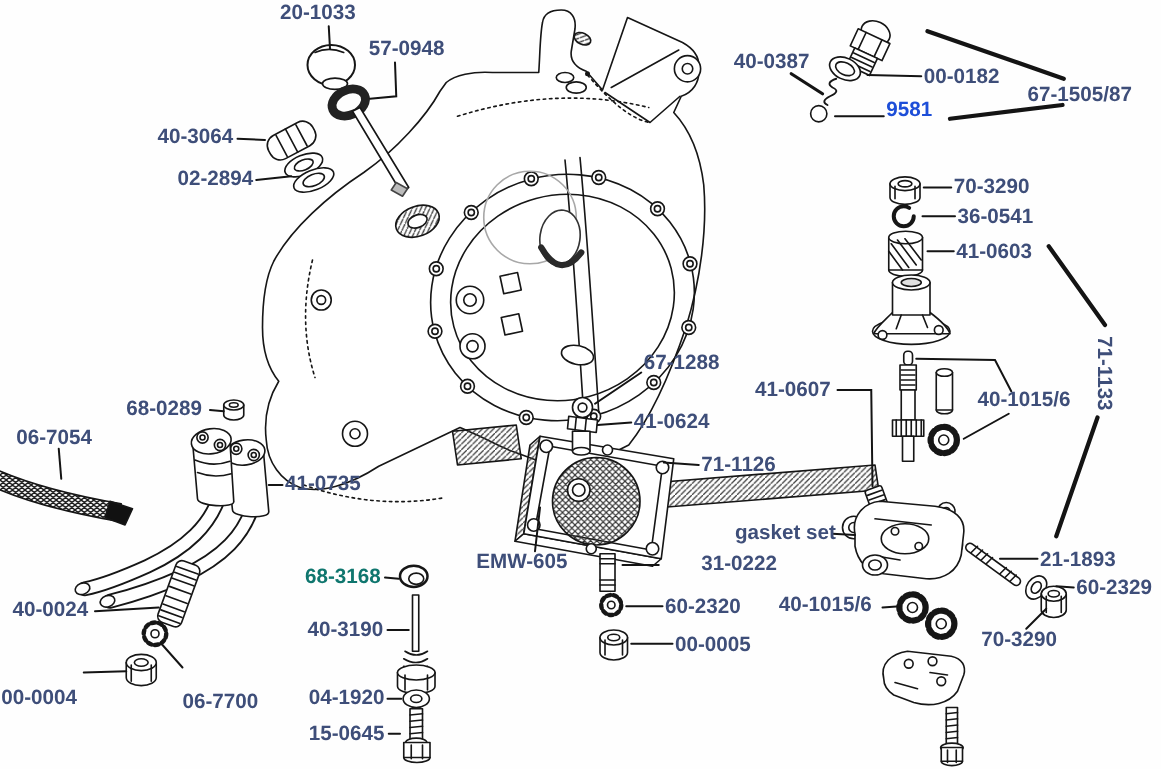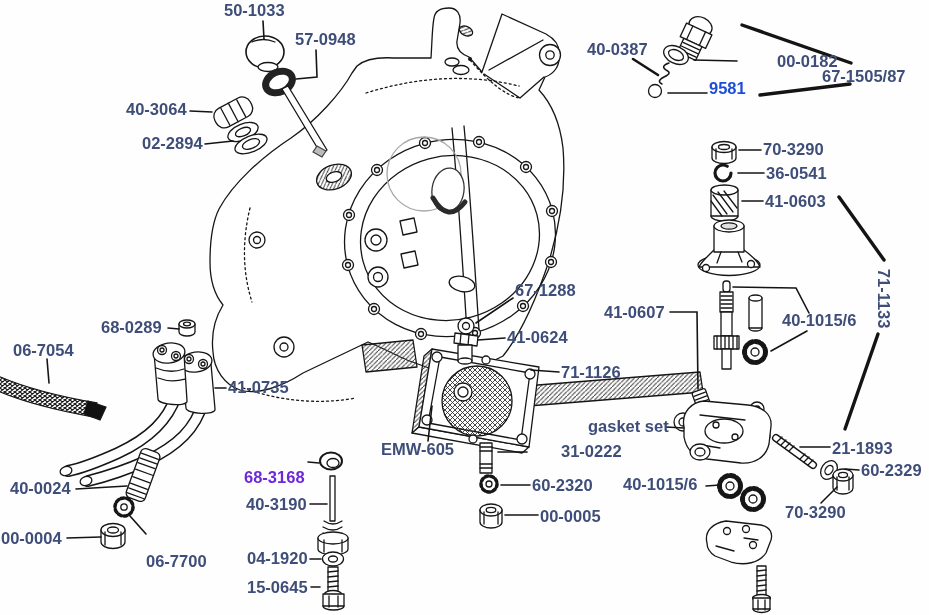--- a/index.html
+++ b/index.html
@@ -380,26 +380,26 @@
       <polyline points="310,559 321,559" fill="none" stroke="#141414" stroke-width="1.6" stroke-linecap="round"></polyline>
       <polyline points="311,587 320,587" fill="none" stroke="#141414" stroke-width="1.6" stroke-linecap="round"></polyline>
       <polyline points="633,59 658,75" fill="none" stroke="#141414" stroke-width="2.6" stroke-linecap="round"></polyline>
       <polyline points="851,63 742,25" fill="none" stroke="#141414" stroke-width="3.4" stroke-linecap="round"></polyline>
       <polyline points="760,95 850,84" fill="none" stroke="#141414" stroke-width="3.4" stroke-linecap="round"></polyline>
       <polyline points="839,197 884,260" fill="none" stroke="#141414" stroke-width="3.4" stroke-linecap="round"></polyline>
       <polyline points="878,334 845,429" fill="none" stroke="#141414" stroke-width="3.4" stroke-linecap="round"></polyline>
     </svg>
 
   <div id="label-layer">
-      <div class="part-label" style="left: 224px; top: 2px; color: rgb(62, 78, 121);">50-1033</div>
+      <div class="part-label" style="left: 224px; top: 2px; color: rgb(62, 78, 121);">20-1033</div>
       <div class="part-label" style="left: 295px; top: 31px; color: rgb(62, 78, 121);">57-0948</div>
       <div class="part-label" style="left: 126px; top: 101px; color: rgb(62, 78, 121);">40-3064</div>
       <div class="part-label" style="left: 142px; top: 135px; color: rgb(62, 78, 121);">02-2894</div>
       <div class="part-label" style="left: 587px; top: 41px; color: rgb(62, 78, 121);">40-0387</div>
-      <div class="part-label" style="left: 739px; top: 53px; color: rgb(62, 78, 121); margin-left: 38px;">00-0182</div>
+      <div class="part-label" style="left: 739px; top: 53px; color: rgb(62, 78, 121);">00-0182</div>
       <div class="part-label" style="left: 822px; top: 68px; color: rgb(62, 78, 121);">67-1505/87</div>
       <div class="part-label" style="left: 709px; top: 80px; color: #1d4ed8;">9581</div>
       <div class="part-label" style="left: 763px; top: 141px; color: rgb(62, 78, 121);">70-3290</div>
       <div class="part-label" style="left: 766px; top: 165px; color: rgb(62, 78, 121);">36-0541</div>
       <div class="part-label" style="left: 765px; top: 193px; color: rgb(62, 78, 121);">41-0603</div>
       <div class="part-label rotated" style="left: 845px; top: 290px; width: 76px; color: rgb(62, 78, 121);">71-1133</div>
       <div class="part-label" style="left: 515px; top: 282px; color: rgb(62, 78, 121);">67-1288</div>
       <div class="part-label" style="left: 604px; top: 304px; color: rgb(62, 78, 121);">41-0607</div>
       <div class="part-label" style="left: 782px; top: 312px; color: rgb(62, 78, 121);">40-1015/6</div>
       <div class="part-label" style="left: 507px; top: 329px; color: rgb(62, 78, 121);">41-0624</div>
@@ -410,20 +410,20 @@
       <div class="part-label" style="left: 381px; top: 441px; color: rgb(62, 78, 121);">EMW-605</div>
       <div class="part-label" style="left: 588px; top: 418px; color: rgb(62, 78, 121);">gasket set</div>
       <div class="part-label" style="left: 529px; top: 443px; color: rgb(62, 78, 121); margin-left: 32px;">31-0222</div>
       <div class="part-label" style="left: 832px; top: 440px; color: rgb(62, 78, 121);">21-1893</div>
       <div class="part-label" style="left: 861px; top: 462px; color: rgb(62, 78, 121);">60-2329</div>
       <div class="part-label" style="left: 532px; top: 477px; color: rgb(62, 78, 121);">60-2320</div>
       <div class="part-label" style="left: 623px; top: 476px; color: rgb(62, 78, 121);">40-1015/6</div>
       <div class="part-label" style="left: 540px; top: 508px; color: rgb(62, 78, 121);">00-0005</div>
       <div class="part-label" style="left: 785px; top: 504px; color: rgb(62, 78, 121);">70-3290</div>
       <div class="part-label" style="left: 10px; top: 480px; color: rgb(62, 78, 121);">40-0024</div>
-      <div class="part-label" style="left: 1px; top: 530px; color: rgb(62, 78, 121);">00-0004</div>
+      <div class="part-label" style="left: 1px; top: 550px; color: rgb(62, 78, 121);">00-0004</div>
       <div class="part-label" style="left: 146px; top: 535px; color: rgb(62, 78, 121); margin-top: 18px;">06-7700</div>
-      <div class="part-label" style="left: 244px; top: 453px; color: #6d28d9; margin-top: 16px;">68-3168</div>
+      <div class="part-label" style="left: 244px; top: 453px; color: #0f766e;">68-3168</div>
       <div class="part-label" style="left: 246px; top: 496px; color: rgb(62, 78, 121);">40-3190</div>
       <div class="part-label" style="left: 247px; top: 550px; color: rgb(62, 78, 121);">04-1920</div>
       <div class="part-label" style="left: 247px; top: 579px; color: rgb(62, 78, 121); text-align: right;">15-0645</div>
     </div>
 </div>
 
 </body></html>

